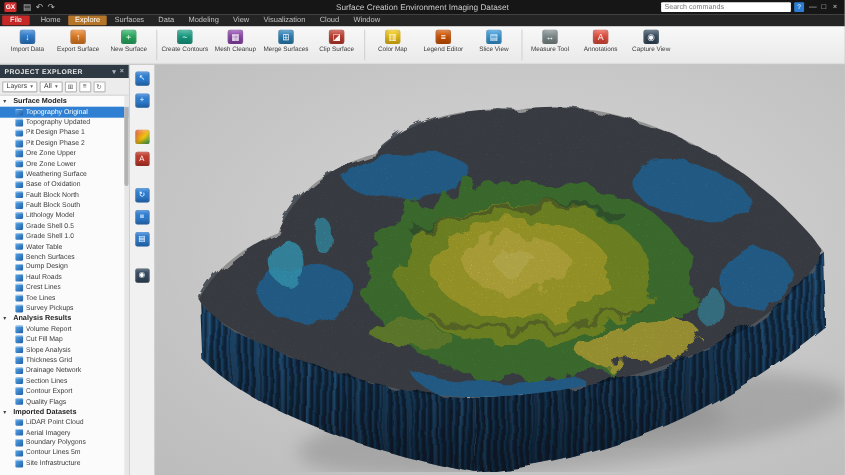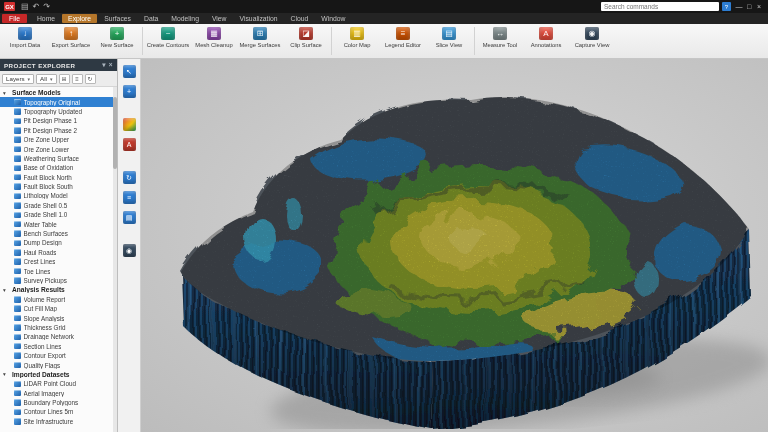--- a/index.html
+++ b/index.html
@@ -77,20 +77,21 @@
 </head>
 <body>
 
 <div class="titlebar">
   <div class="logo">GX</div>
   <div id="qa" style="display:flex;">
       <span class="qa-ic">▤</span>
       <span class="qa-ic">↶</span>
       <span class="qa-ic">↷</span>
     </div>
+  <div class="title">Surface Creation Environment Imaging Dataset</div>
   <div class="tb-right">
     <input class="search" placeholder="Search commands" style="">
     <div class="help-ic">?</div>
     <div id="winctl" style="display:flex;">
         <span class="wc">—</span>
         <span class="wc">□</span>
         <span class="wc">×</span>
       </div>
   </div>
 </div>

